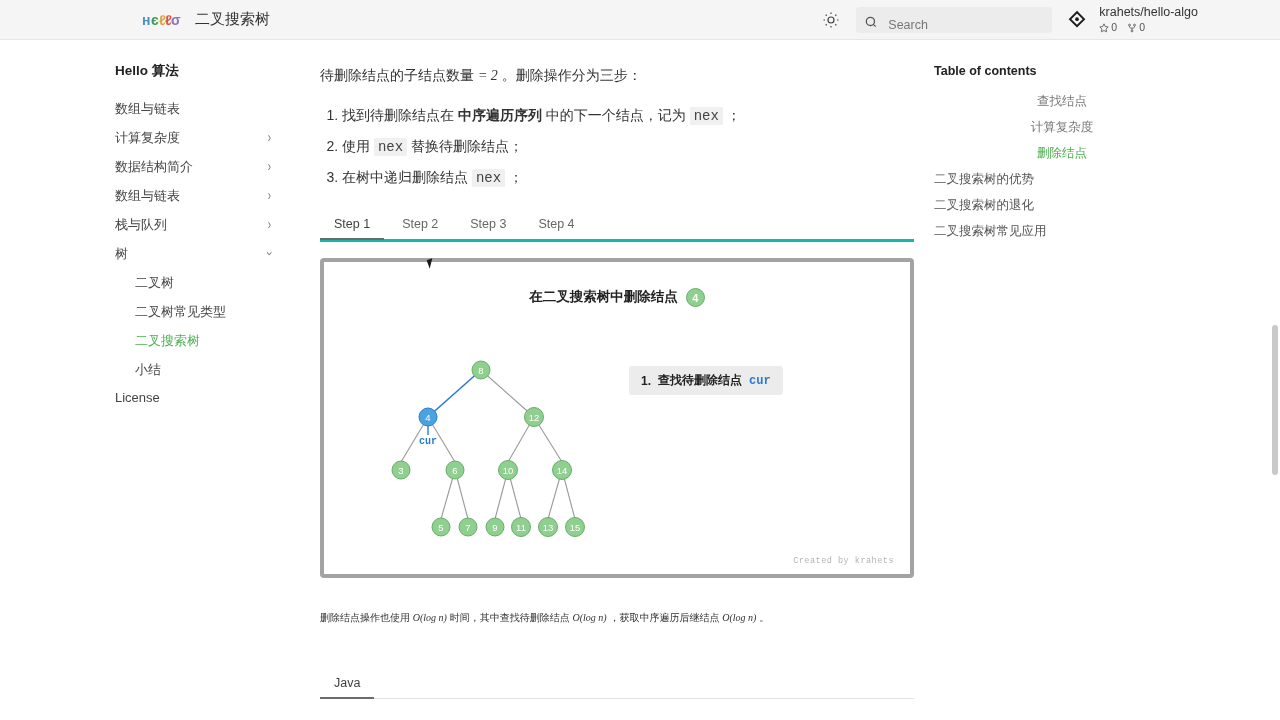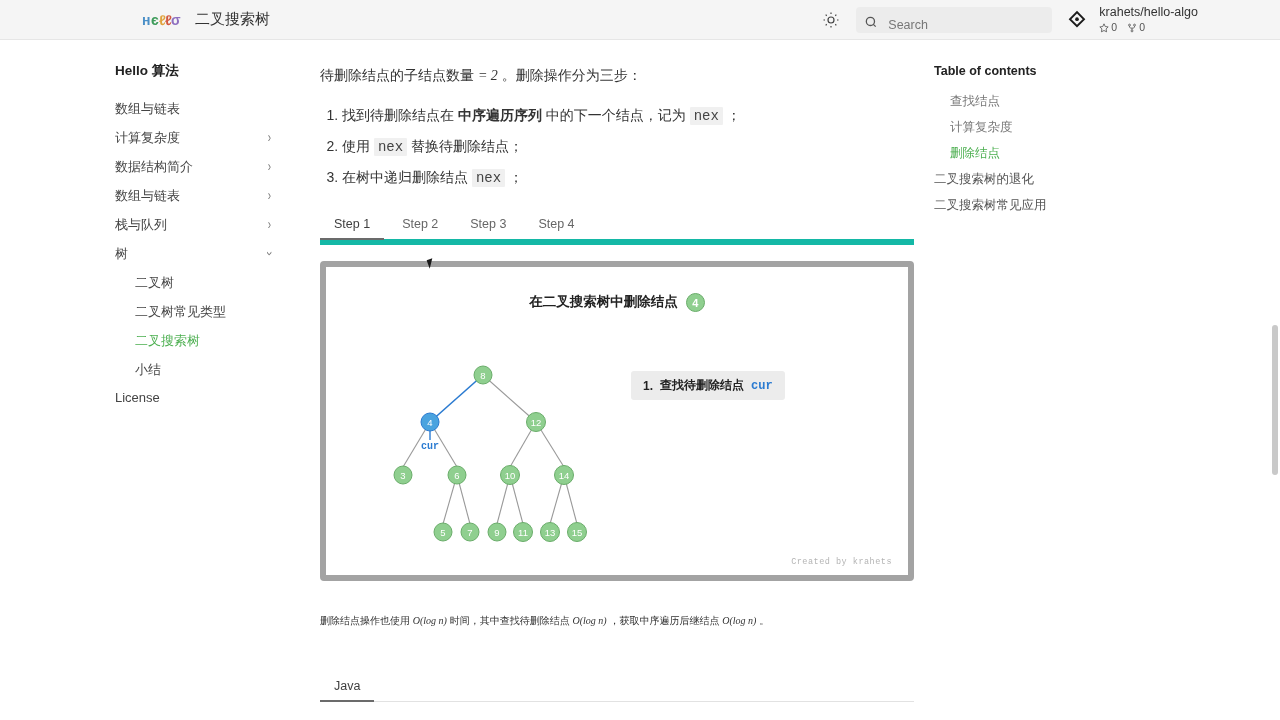--- a/index.html
+++ b/index.html
@@ -138,34 +138,34 @@
   ol.steps {
     margin: 0 0 18px 0;
     padding-left: 22px;
     line-height: 2;
     font-size: 14px;
   }
   ol.steps li { margin-bottom: 2px; }
   .tabs {
     display: flex;
     gap: 4px;
-    border-bottom: 6px solid #14b8a6;
+    border-bottom: 3px solid #14b8a6;
     margin-bottom: 16px;
   }
   .tab {
     padding: 7px 14px;
     font-size: 12.5px;
     color: #666;
     cursor: pointer;
     border-bottom: 2px solid transparent;
     margin-bottom: -1px;
   }
   .tab.active { color: #3f3f3f; border-bottom-color: #6b6b6b; font-weight: 500;}
   .figure {
-    border: 6px solid #a3a3a3;
+    border: 4px solid #a3a3a3;
     border-radius: 4px;
     height: 320px;
     position: relative;
     background: #fff;
   }
   .fig-title {
     position: absolute;
     top: 26px; left: 0; right: 0;
     text-align: center;
     font-size: 13.5px;
@@ -233,21 +233,21 @@
   }
 
   
   .toc {
     width: 260px;
     padding: 24px 0 0 20px;
     font-size: 12.5px;
   }
   .toc-title { font-weight: bold; color: #222; margin-bottom: 10px; font-size: 12.5px;}
   .toc-item { padding: 4.5px 0; color: #555; cursor: pointer; }
-  .toc-item.sub { padding-left: 16px; color: #777; }
+  .toc-item.sub { padding-left: 16px; color: #777; text-align: center; }
   .toc-item.active { color: #4caf50; }
 
   
   .scrollbar {
     position: absolute;
     right: 2px; top: 285px;
     width: 6px; height: 150px;
     background: #c9c9c9;
     border-radius: 3px;
   }
@@ -459,20 +459,21 @@
     </div>
 
   </main>
 
   <aside class="toc">
     <div class="toc-title">Table of contents</div>
     <div id="toc-items">
         <div class="toc-item sub">查找结点</div>
         <div class="toc-item sub">计算复杂度</div>
         <div class="toc-item sub active">删除结点</div>
+        <div class="toc-item">二叉搜索树的优势</div>
         <div class="toc-item">二叉搜索树的退化</div>
         <div class="toc-item">二叉搜索树常见应用</div>
       </div>
   </aside>
 
   <div class="scrollbar"></div>
   <div class="cursor"></div>
 </div>
 
 </body></html>

